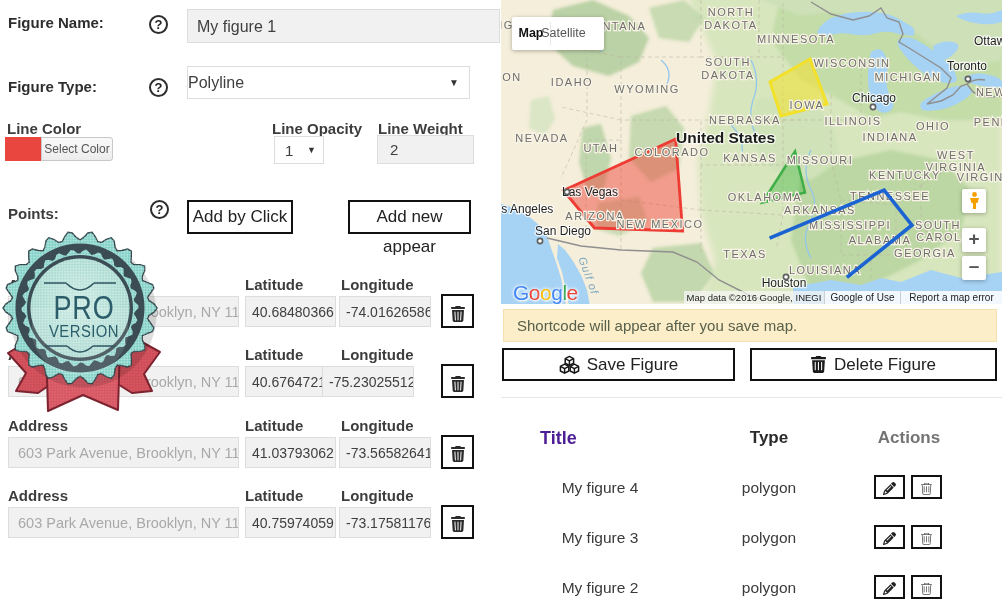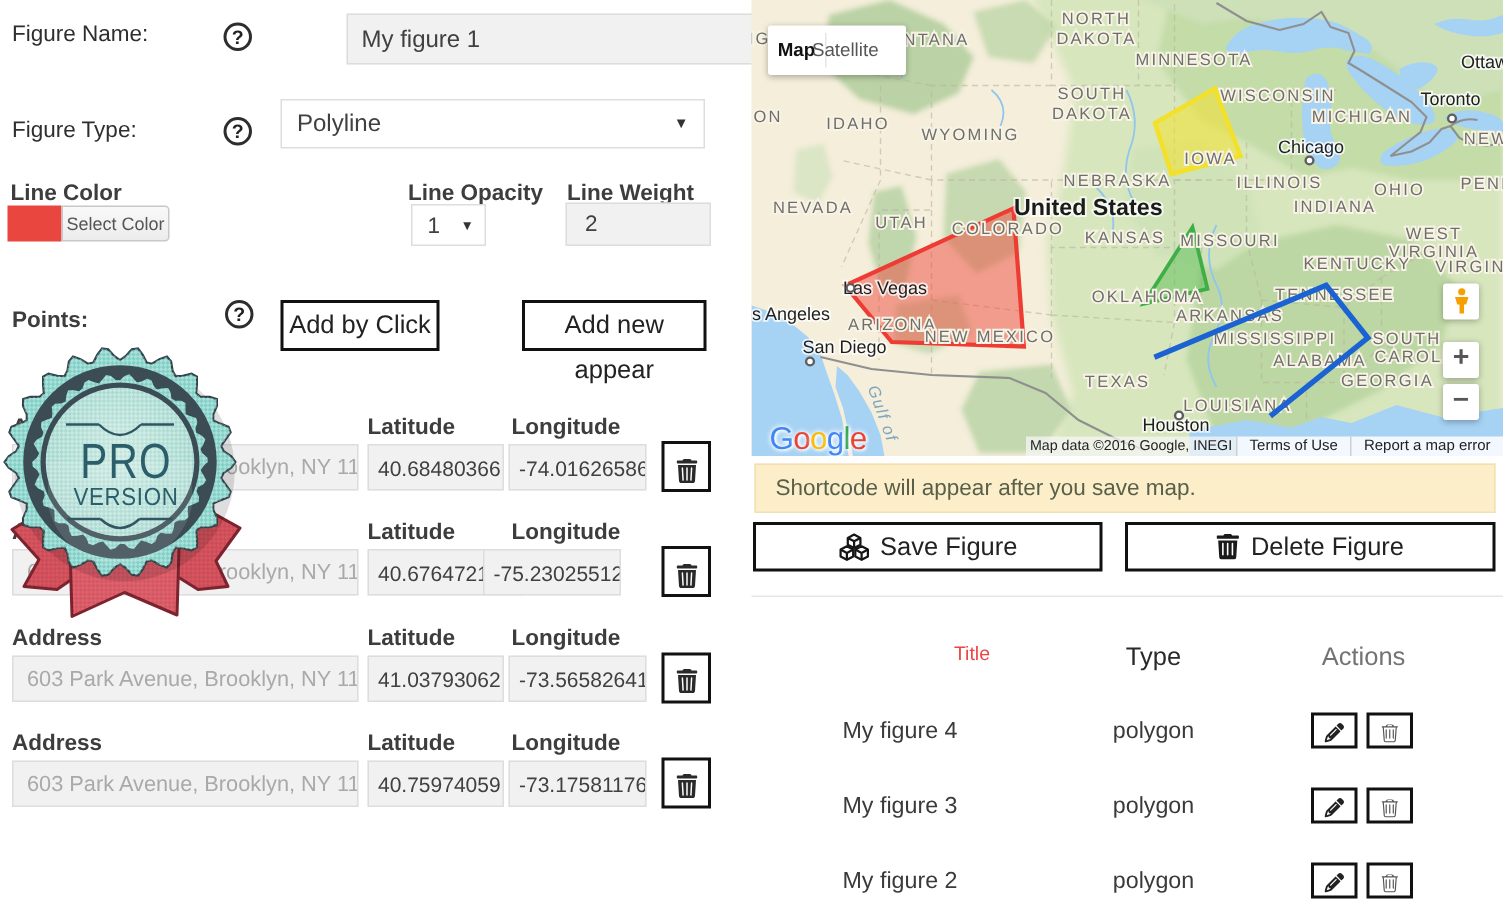--- a/index.html
+++ b/index.html
@@ -1,37 +1,37 @@
 <!DOCTYPE html>
 <html><head>
 <meta charset="utf-8">
 <style>
   * { margin:0; padding:0; box-sizing:border-box; }
   html,body { width:1002px; height:606px; background:#fff; overflow:hidden;
     font-family:"Liberation Sans", sans-serif; }
   .abs { position:absolute; }
-  .lab  { position:absolute; font-size:15px; font-weight:400; color:#2e2e2e; }
+  .lab  { position:absolute; font-size:15px; font-weight:700; color:#2e2e2e; }
   .lab2 { position:absolute; font-size:15px; font-weight:700; color:#3d3d3d; }
   .help { position:absolute; width:19px; height:19px; border:2px solid #2d2d2d; border-radius:50%;
           font-size:13px; font-weight:700; color:#222; text-align:center; line-height:15px; background:#fff;}
   .inp  { position:absolute; background:#f1f1f1; border:1px solid #ddd;
           font-size:15px; color:#404040; white-space:nowrap; overflow:hidden; }
   .btnb { position:absolute; background:#fff; border:2px solid #111; color:#222;
           font-size:17px; text-align:center; }
 </style>
 </head>
 <body>
 
 <div class="lab" style="left:8px; top:14px;">Figure Name:</div>
 <div class="help" style="left:149px; top:15px;">?</div>
-<div class="inp" style="left:187px; top:9px; width:313px; height:34px; line-height:33px; padding-left:9px; font-size:16px;margin-left:44px;">My figure 1</div>
+<div class="inp" style="left:187px; top:9px; width:313px; height:34px; line-height:33px; padding-left:9px; font-size:16px;">My figure 1</div>
 
 <div class="lab" style="left:8px; top:78px;">Figure Type:</div>
 <div class="help" style="left:149px; top:78px;">?</div>
-<div class="inp" style="left:187px; top:66px; width:283px; height:33px; line-height:32px; padding-left:10px; font-size:16px; background:#fff;">Polyline
+<div class="inp" style="left:187px; top:66px; width:283px; height:33px; line-height:32px; font-size:16px; background:#fff;">Polyline
   <span style="position:absolute; right:10px; top:0; font-size:10px; color:#333;">▼</span></div>
 
 <div class="lab2" style="left:7px; top:120px;">Line Color</div>
 <div class="abs" style="left:5px; top:137px; width:36px; height:24px; background:#e8463f;"></div>
 <div class="abs" style="left:41px; top:137px; width:72px; height:24px; border:1px solid #c8c8c8; border-radius:0 3px 3px 0; background:linear-gradient(#f9f9f9,#ececec); font-size:12px; color:#555; text-align:center; line-height:22px; white-space:nowrap; overflow:hidden;">Select Color</div>
 
 <div class="lab2" style="left:272px; top:120px;">Line Opacity</div>
 <div class="inp" style="left:274px; top:136px; width:50px; height:28px; line-height:27px; padding-left:10px; background:#fff;">1
   <span style="position:absolute; right:7px; top:0; font-size:9px; color:#333;">▼</span></div>
 <div class="lab2" style="left:378px; top:120px;">Line Weight</div>
@@ -240,21 +240,21 @@
   <svg width="11" height="18" viewBox="0 0 11 18" style="margin-top:3px;">
         <circle cx="5.5" cy="2.5" r="2.4" fill="#f6a000"></circle>
         <path d="M1,6 L10,6 L8.5,11 L7,11 L7,17 L4,17 L4,11 L2.5,11 Z" fill="#f6a000"></path>
       </svg>
 </div>
 <div style="position:absolute;left:461px;top:228px;width:24px;height:24px;background:#fff;border-radius:2px;box-shadow:0 1px 4px rgba(0,0,0,0.3);font-size:19px;font-weight:700;color:#565656;text-align:center;line-height:22px;">+</div>
 <div style="position:absolute;left:461px;top:256px;width:24px;height:24px;background:#fff;border-radius:2px;box-shadow:0 1px 4px rgba(0,0,0,0.3);font-size:19px;font-weight:700;color:#565656;text-align:center;line-height:20px;">–</div>
 <div style="position:absolute;left:12px;top:281px;font-size:21px;font-weight:400;letter-spacing:-0.5px;text-shadow:0 0 3px #fff, 0 0 4px #fff, 1px 1px 2px #fff;">
 <span style="color:#4285F4;">G</span><span style="color:#EA4335;">o</span><span style="color:#FBBC05;">o</span><span style="color:#4285F4;">g</span><span style="color:#34A853;">l</span><span style="color:#EA4335;">e</span></div>
 <div style="position:absolute;left:183px;top:291px;width:140px;height:13px;background:rgba(245,245,245,0.75);font-size:9.5px;color:#222;text-align:center;line-height:13px;white-space:nowrap;">Map data ©2016 Google, INEGI</div>
-<div style="position:absolute;left:323px;top:291px;width:76px;height:13px;background:rgba(255,255,255,0.85);border-left:1px solid #cfcfcf;font-size:10px;color:#222;text-align:center;line-height:13px;">Terms of Use</div>
+<div style="position:absolute;left:323px;top:291px;width:76px;height:13px;background:rgba(255,255,255,0.85);border-left:1px solid #cfcfcf;font-size:10px;color:#222;text-align:center;line-height:13px;">Google of Use</div>
 <div style="position:absolute;left:399px;top:291px;width:102px;height:13px;background:rgba(255,255,255,0.85);border-left:1px solid #cfcfcf;font-size:10px;color:#222;text-align:center;line-height:13px;">Report a map error</div>
 
 </div>
 
 <div class="abs" style="left:503px; top:309px; width:494px; height:33px; background:#fbeec8; border:1px solid #f3e0ae; font-size:15px; color:#585f4a; line-height:31px; padding-left:13px;">Shortcode will appear after you save map.</div>
 
 <div class="btnb" style="left:502px; top:348px; width:233px; height:33px; line-height:29px;">
   <svg width="21" height="19" viewBox="0 0 21 19" style="vertical-align:-4px; margin-right:7px;">
 <g stroke="#161616" stroke-width="1.5" fill="none" stroke-linejoin="round">
 <path d="M6.2,8.2 L6.2,3.6 L10.4,1.4 L14.6,3.6 L14.6,8.2 L10.4,10.4 Z"></path>
@@ -265,21 +265,21 @@
 <path d="M11.2,11.4 L15.4,13.6 L19.6,11.4 M15.4,13.6 L15.4,18.2"></path>
 </g>
     </svg>Save Figure</div>
 <div class="btnb" style="left:750px; top:348px; width:247px; height:33px; line-height:29px;">
   <svg width="15" height="17" viewBox="0 0 448 512" style="vertical-align:-3px; margin-right:8px;">
       <path fill="#1a1a1a" d="M432 32H312l-9.4-18.7A24 24 0 0 0 281.1 0H166.8a23.7 23.7 0 0 0-21.4 13.3L136 32H16A16 16 0 0 0 0 48v32a16 16 0 0 0 16 16h416a16 16 0 0 0 16-16V48a16 16 0 0 0-16-16zM53.2 467a48 48 0 0 0 47.9 45h245.8a48 48 0 0 0 47.9-45L416 128H32zm248.8-275a16 16 0 0 1 32 0v224a16 16 0 0 1-32 0zm-96 0a16 16 0 0 1 32 0v224a16 16 0 0 1-32 0zm-96 0a16 16 0 0 1 32 0v224a16 16 0 0 1-32 0z"></path>
     </svg>Delete Figure</div>
 
 <div class="abs" style="left:501px; top:397px; width:501px; height:1px; background:#e6e6e6;"></div>
 
-<div class="lab" style="left:540px; top:428px; width:120px; text-align:right; font-size:13px; color:#ef4444;">Title</div>
+<div class="lab" style="left:540px; top:428px; width:120px; text-align:left; font-size:18px; color:#4c1d95;">Title</div>
 <div class="lab" style="left:709px; top:428px; width:120px; text-align:center; font-size:17px; color:#2a2a2a;">Type</div>
 <div class="lab" style="left:849px; top:428px; width:120px; text-align:center; font-size:17px; color:#737373;">Actions</div>
 
 <div id="tablerows">
 <div class="abs" style="left:0; top:0;">
   <div class="abs" style="left:540px; top:479px; width:120px; text-align:center; font-size:15.5px; color:#3a3a3a;">My figure 4</div>
   <div class="abs" style="left:709px; top:479px; width:120px; text-align:center; font-size:15.5px; color:#3a3a3a;">polygon</div>
   <div class="btnb" style="left:874px; top:475px; width:31px; height:24px; line-height:21px;"><svg width="13" height="13" viewBox="0 0 512 512" style="vertical-align:middle;">
           <path fill="#222" d="M410.3 231l11.3-11.3-33.9-33.9-62.1-62.1-33.9-33.9-11.3 11.3-22.6 22.6L58.6 322.9c-10.4 10.4-18 23.3-22.2 37.4L1 480.7c-2.5 8.4-.2 17.5 6.1 23.7s15.3 8.5 23.7 6.1l120.3-35.4c14.1-4.2 27-11.8 37.4-22.2L387.7 253.6 410.3 231zM160 399.4l-9.1 22.7c-4 3.1-8.5 5.4-13.3 6.9l-78.2 23 23-78.1c1.4-4.9 3.8-9.4 6.9-13.3l22.7-9.1v32c0 8.8 7.2 16 16 16h32zM362.7 18.7L348.3 33.2 325.7 55.8 314.3 67.1l33.9 33.9 62.1 62.1 33.9 33.9 11.3-11.3 22.6-22.6 14.5-14.5c25-25 25-65.5 0-90.5L453.3 18.7c-25-25-65.5-25-90.5 0zm-47.4 168l-144 144c-6.2 6.2-16.4 6.2-22.6 0s-6.2-16.4 0-22.6l144-144c6.2-6.2 16.4-6.2 22.6 0s6.2 16.4 0 22.6z"></path>
         </svg></div>

